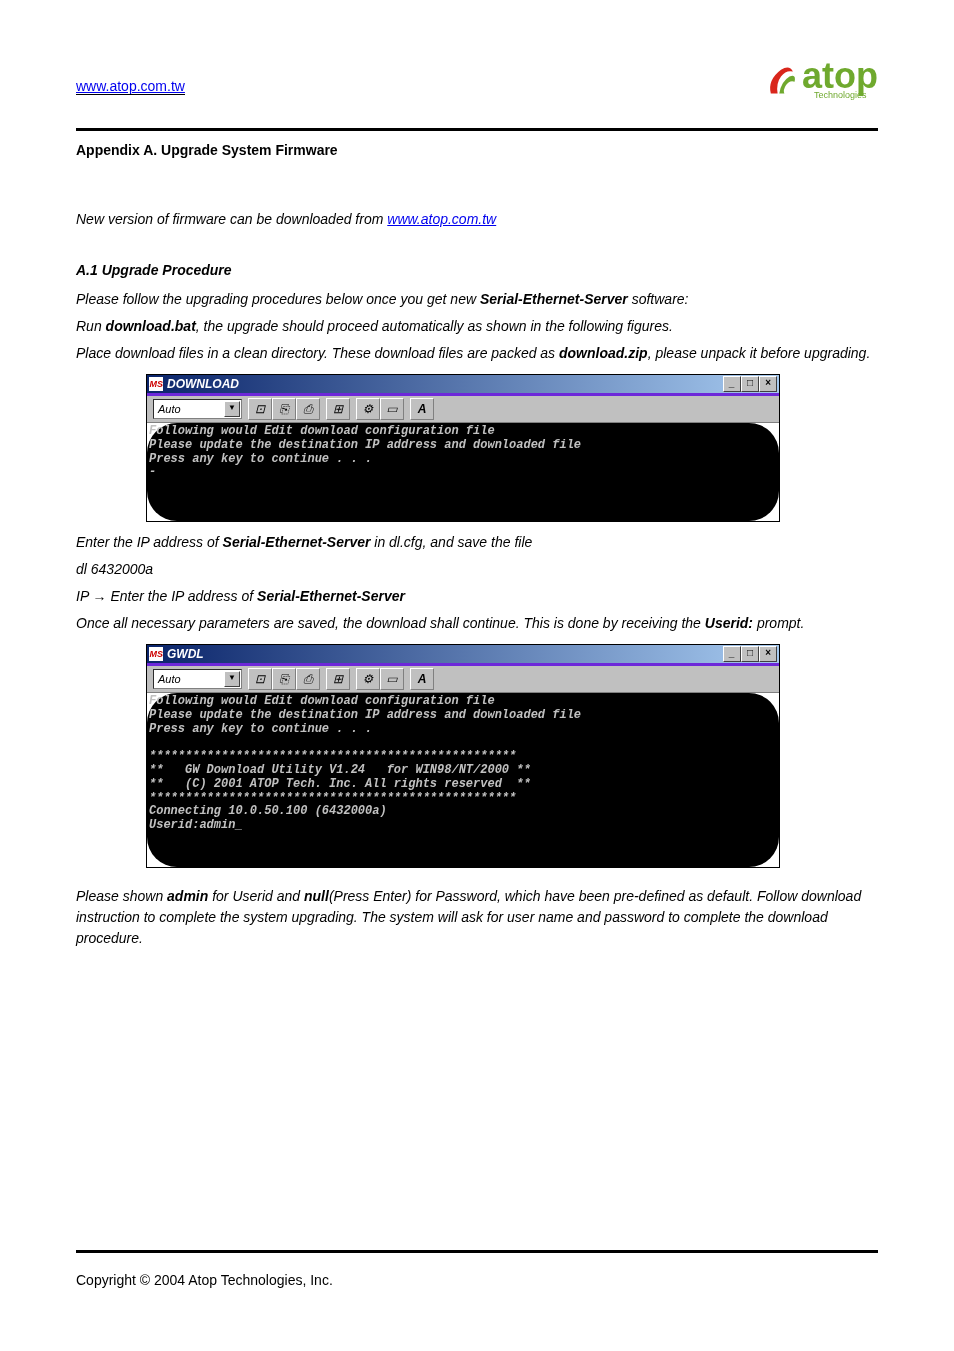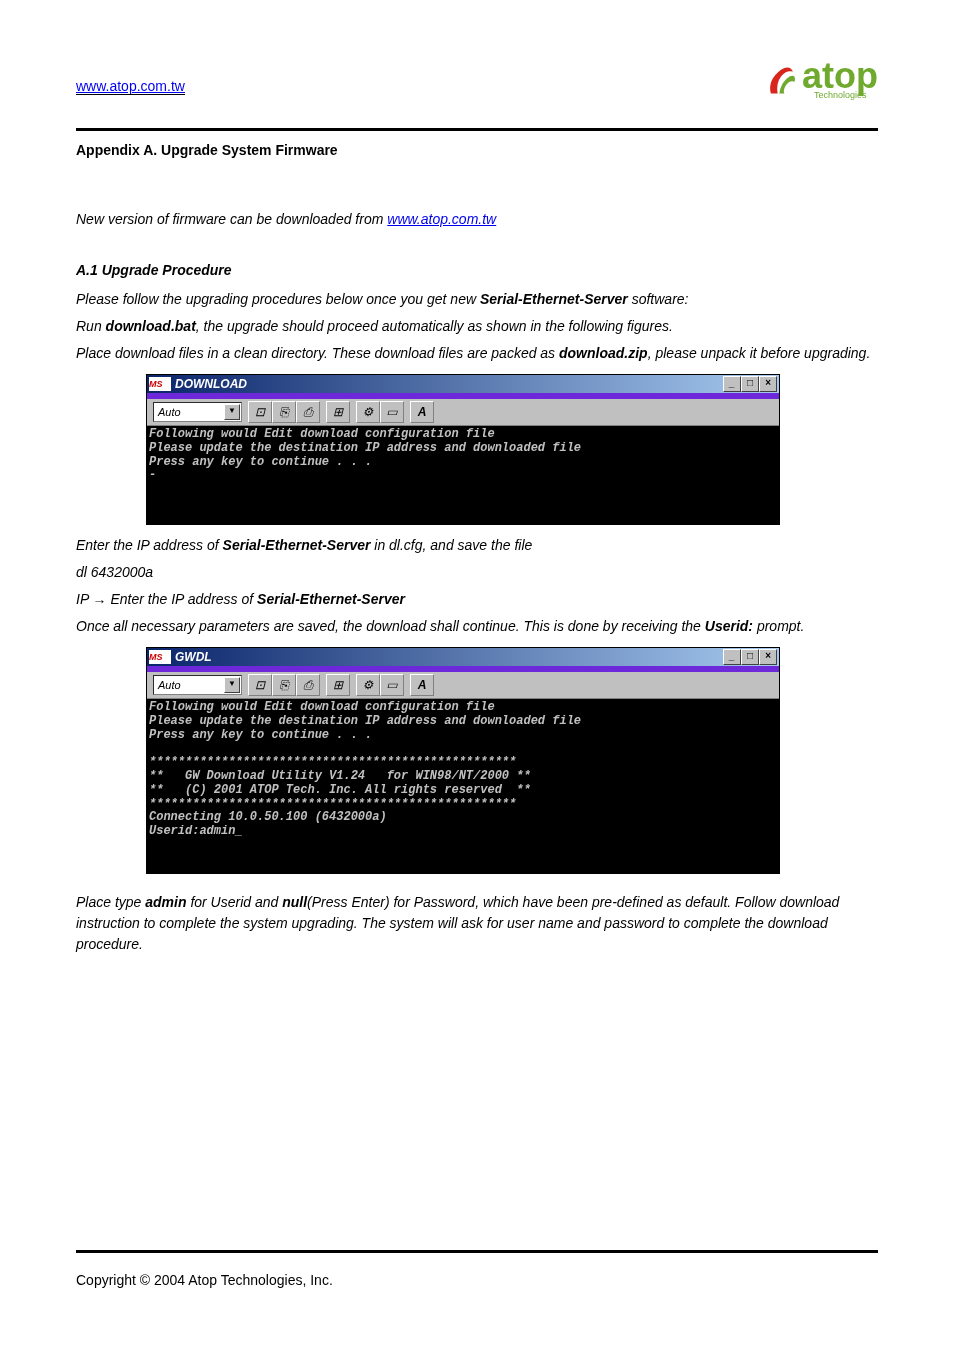--- a/index.html
+++ b/index.html
@@ -79,27 +79,27 @@
   .titlebar {
     height: 18px;
     background: linear-gradient(to right, #0a246a, #a6caf0);
     display: flex;
     align-items: center;
     padding: 0 2px;
     justify-content: space-between;
   }
   .titlebar-left { display: flex; align-items: center; }
   .title-icon {
-    width: 22px;
+    width: 14px;
     height: 14px;
     background: #fff;
     margin-right: 4px;
     font-size: 9px;
     line-height: 14px;
-    text-align: left;
+    text-align: right;
     color: #c00;
     font-weight: bold;
   }
   .title-text {
     color: #fff;
     font-weight: bold;
     font-size: 12px;
     font-family: Arial, sans-serif;
   }
   .win-btns { display: flex; gap: 0; }
@@ -112,21 +112,21 @@
     border-bottom-color: #404040;
     font-size: 10px;
     line-height: 12px;
     text-align: center;
     font-weight: bold;
     font-family: Arial, sans-serif;
   }
   .toolbar {
     height: 26px;
     background: #c0c0c0;
-    border-top: 6px solid #6d28d9;
+    border-top: 3px solid #6d28d9;
     border-bottom: 1px solid #808080;
     display: flex;
     align-items: center;
     padding: 0 6px;
     gap: 6px;
   }
   .tb-select {
     width: 82px;
     height: 18px;
     background: #fff;
@@ -164,20 +164,21 @@
   .terminal {
     background: #000;
     color: #c0c0c0;
     font-family: 'Courier New', monospace;
     font-size: 12px;
     font-weight: bold;
     padding: 2px 2px;
     line-height: 1.15;
     white-space: pre;
     min-height: 94px;
+    border-radius: 30px;
   }
   .terminal2 { min-height: 170px; }
   .bottom-rule {
     position: absolute;
     bottom: 98px;
     left: 76px;
     right: 76px;
     height: 3px;
     background: #000;
   }
@@ -326,21 +327,21 @@
 
 ***************************************************
 **   GW Download Utility V1.24   for WIN98/NT/2000 **
 **   (C) 2001 ATOP Tech. Inc. All rights reserved  **
 ***************************************************
 Connecting 10.0.50.100 (6432000a)
 Userid:admin_</div>
       </div>
 
       <p class="paragraph" style="margin-top:18px">
-        <span>Place type </span><span class="bold">admin</span><span> for Userid and </span><span class="bold">null</span><span>(Press Enter) for Password, which have been pre-defined as default. Follow download instruction to complete the system upgrading. The system will ask for user name and password to complete the download procedure.</span>
+        <span>Please shown </span><span class="bold">admin</span><span> for Userid and </span><span class="bold">null</span><span>(Press Enter) for Password, which have been pre-defined as default. Follow download instruction to complete the system upgrading. The system will ask for user name and password to complete the download procedure.</span>
       </p>
     </div>
   </div>
 
   <div class="bottom-rule"></div>
   <div class="footer">
     <div>Copyright © 2004 Atop Technologies, Inc.</div>
   </div>
 </div>
 

